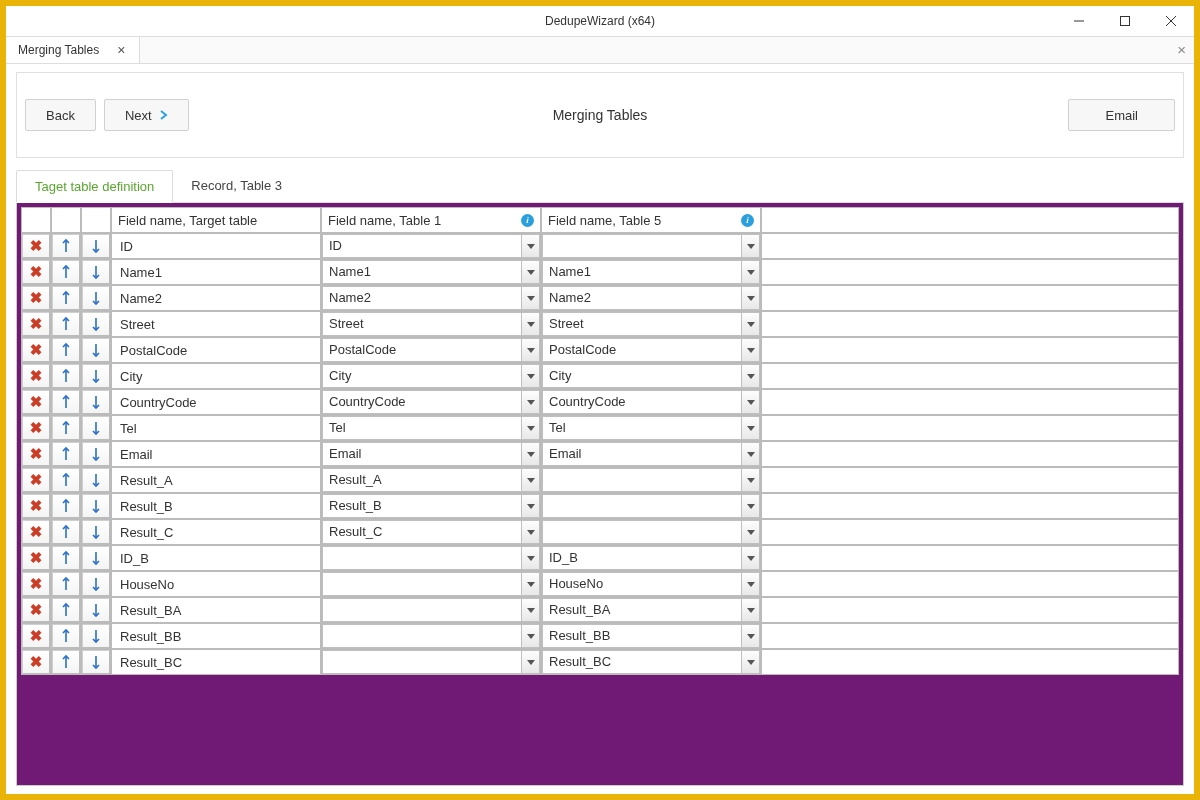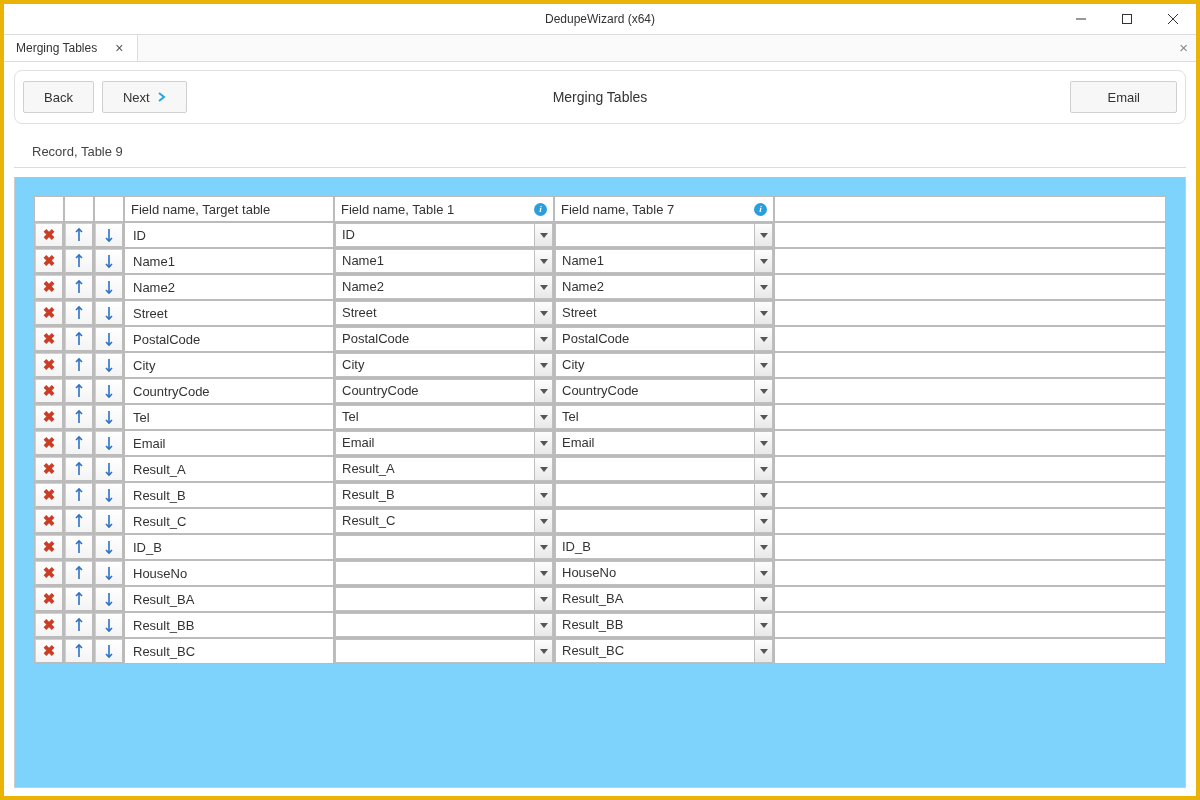--- a/index.html
+++ b/index.html
@@ -1,38 +1,38 @@
 <!DOCTYPE html>
 <html><head>
 <meta charset="utf-8">
 <style>
   * { box-sizing: border-box; margin: 0; padding: 0; }
   html, body { width: 1200px; height: 800px; font-family: "Segoe UI", Arial, sans-serif; font-size: 13px; background: #fff; color: #333; overflow: hidden; }
-  .window { width: 1200px; height: 800px; display: flex; flex-direction: column; border: 4px solid #eab308; }
+  .window { width: 1200px; height: 800px; display: flex; flex-direction: column; border: 6px solid #eab308; }
   .titlebar { height: 30px; display: flex; align-items: center; justify-content: center; position: relative; background: #fff; }
   .titlebar-title { font-size: 12px; color: #333; }
   .titlebar-buttons { position: absolute; right: 0; top: 0; height: 30px; display: flex; }
   .tb-btn { width: 46px; height: 30px; display: flex; align-items: center; justify-content: center; background: #fff; }
   .tb-btn svg { stroke: #333; stroke-width: 1; }
   .doc-tabs { height: 28px; border-top: 1px solid #ddd; border-bottom: 1px solid #ddd; display: flex; align-items: stretch; position: relative; background: #fafafa; }
   .doc-tab { display: flex; align-items: center; gap: 18px; padding: 0 12px; font-size: 12px; border-right: 1px solid #ddd; background: #fff; }
   .doc-tab-close { width: 10px; color: #555; font-size: 14px; cursor: pointer; }
   .doc-tabs .far-close { position: absolute; right: 8px; top: 4px; color: #888; font-size: 15px; cursor: pointer; }
   .content { flex: 1; padding: 8px 10px; display: flex; flex-direction: column; }
-  .toolbar-frame { border: 1px solid #e0e0e0; border-radius: 8px; padding: 10px 8px; display: flex; align-items: center; position: relative; }
+  .toolbar-frame { border: 1px solid #e0e0e0; border-radius: 0; padding: 26px 8px; display: flex; align-items: center; position: relative; }
   .btn { height: 32px; padding: 0 20px; border: 1px solid #d0d0d0; background: #f7f7f7; border-radius: 2px; display: flex; align-items: center; justify-content: center; font-size: 13px; color: #333; cursor: pointer; }
   .btn + .btn { margin-left: 8px; }
   .btn .chev { margin-left: 8px; color: #2aa2e0; font-weight: bold; display: inline-flex; }
   .btn .chev svg { stroke: #2aa2e0; stroke-width: 2; fill: none; }
   .toolbar-title { position: absolute; left: 50%; transform: translateX(-50%); font-size: 14px; color: #333; }
   .btn.close-btn { position: absolute; right: 8px; padding: 0 36px; }
   .sub-tabs { display: flex; margin-top: 12px; border-bottom: 1px solid #ddd; }
   .sub-tab { padding: 8px 18px 8px; font-size: 13px; color: #444; cursor: pointer; position: relative; }
   .sub-tab.active { color: #5aa62f; border: 1px solid #ddd; border-bottom: 1px solid #fff; margin-bottom: -1px; background: #fff; border-radius: 2px 2px 0 0; }
-  .grid-wrap { flex: 1; border: 1px solid #ccc; border-top: none; overflow: auto; background: #7dd3fc; padding: 19px; margin-top: 9px; }
+  .grid-wrap { flex: 1; border: 1px solid #ccc; border-top: none; overflow: auto; background: #701a75; padding: 4px; }
   table.grid { width: 100%; border-collapse: separate; border-spacing: 0; background: #fff; }
   table.grid th, table.grid td { border: 1px solid #bbb; padding: 0; height: 26px; font-weight: normal; font-size: 13px; text-align: left; vertical-align: middle; background: #fff; }
   table.grid th { background: #fff; padding: 4px 6px; color: #333; }
   .hdr-info { display: flex; align-items: center; gap: 6px; justify-content: space-between; }
   .info-icon { width: 13px; height: 13px; border-radius: 50%; background: #2a9fe0; color: #fff; font-size: 9px; font-weight: bold; display: inline-flex; align-items: center; justify-content: center; font-style: italic; font-family: Georgia, serif; }
   col.c-ico { width: 30px; }
   col.c-target { width: 210px; }
   col.c-t1 { width: 220px; }
   col.c-t2 { width: 220px; }
   .cell-btn { width: 100%; height: 100%; border: 1px solid #cfcfcf; border-right-color:#bbb; border-bottom-color:#bbb; background: linear-gradient(#fff,#f4f4f4); display: flex; align-items: center; justify-content: center; cursor: pointer; }
@@ -93,21 +93,22 @@
             </svg>
           </span>
       </div>
       <span class="toolbar-title">Merging Tables</span>
       <div class="btn close-btn">
           <span>Email</span>
         </div>
     </div>
 
     <div class="sub-tabs">
-      <div class="sub-tab"><span>Record, Table 9</span></div>
+      <div class="sub-tab active"><span>Taget table definition</span></div>
+      <div class="sub-tab"><span>Record, Table 3</span></div>
     </div>
 
     <div class="grid-wrap">
       <table class="grid">
         <colgroup>
           <col class="c-ico">
             <col class="c-ico">
             <col class="c-ico">
           <col class="c-target">
             <col class="c-t1">
@@ -121,21 +122,21 @@
             <th></th>
             <th><span>Field name, Target table</span></th>
             <th>
                 <div class="hdr-info">
                   <span>Field name, Table 1</span>
                   <span class="info-icon">i</span>
                 </div>
               </th>
             <th>
                 <div class="hdr-info">
-                  <span>Field name, Table 7</span>
+                  <span>Field name, Table 5</span>
                   <span class="info-icon">i</span>
                 </div>
               </th>
             <th></th>
           </tr>
         </thead>
         <tbody id="grid-body">
             <tr>
               <td>
                 <div class="cell-btn">

